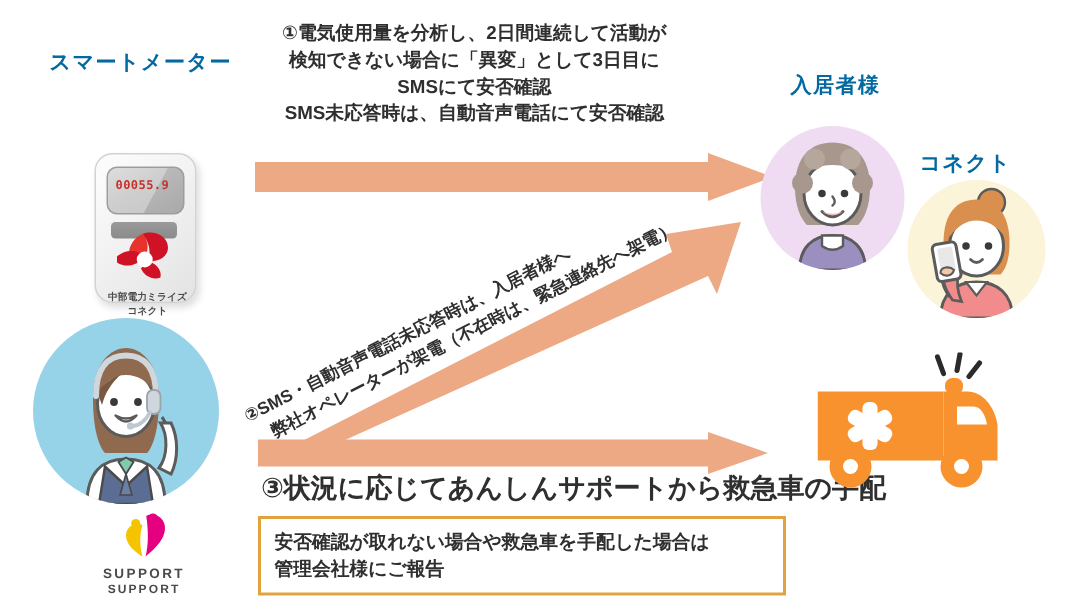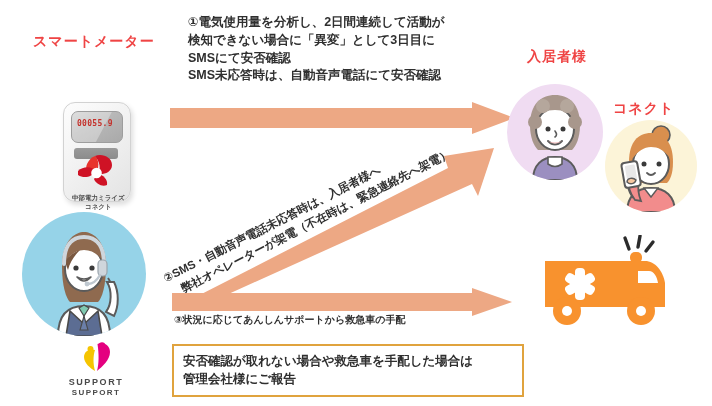--- a/index.html
+++ b/index.html
@@ -17,21 +17,21 @@
     background: #ffffff;
     overflow: hidden;
   }
 
   
   .abs { position: absolute; }
 
   
   .hdr-label {
     font-weight: bold;
-    color: #ef4444;
+    color: #0369a1;
     letter-spacing: 1px;
     font-size: 14px;
     white-space: nowrap;
   }
 
   
   #smart-meter-body {
     width: 66px;
     height: 98px;
     border-radius: 12px;
@@ -107,23 +107,24 @@
   .arrow-wrap { position: absolute; }
   .arrow-wrap svg { display: block; overflow: visible; }
 
   
   #step1-text {
     font-size: 12.5px;
     font-weight: bold;
     color: #2f2f2f;
     line-height: 1.42;
     white-space: pre-line;
+    text-align: center;
   }
   #step3-text {
-    font-size: 10px;
+    font-size: 18px;
     font-weight: bold;
     color: #2f2f2f;
     white-space: nowrap;
   }
   #step2-rot {
     position: absolute;
     transform-origin: left bottom;
     font-size: 11.5px;
     font-weight: bold;
     color: #2f2f2f;

